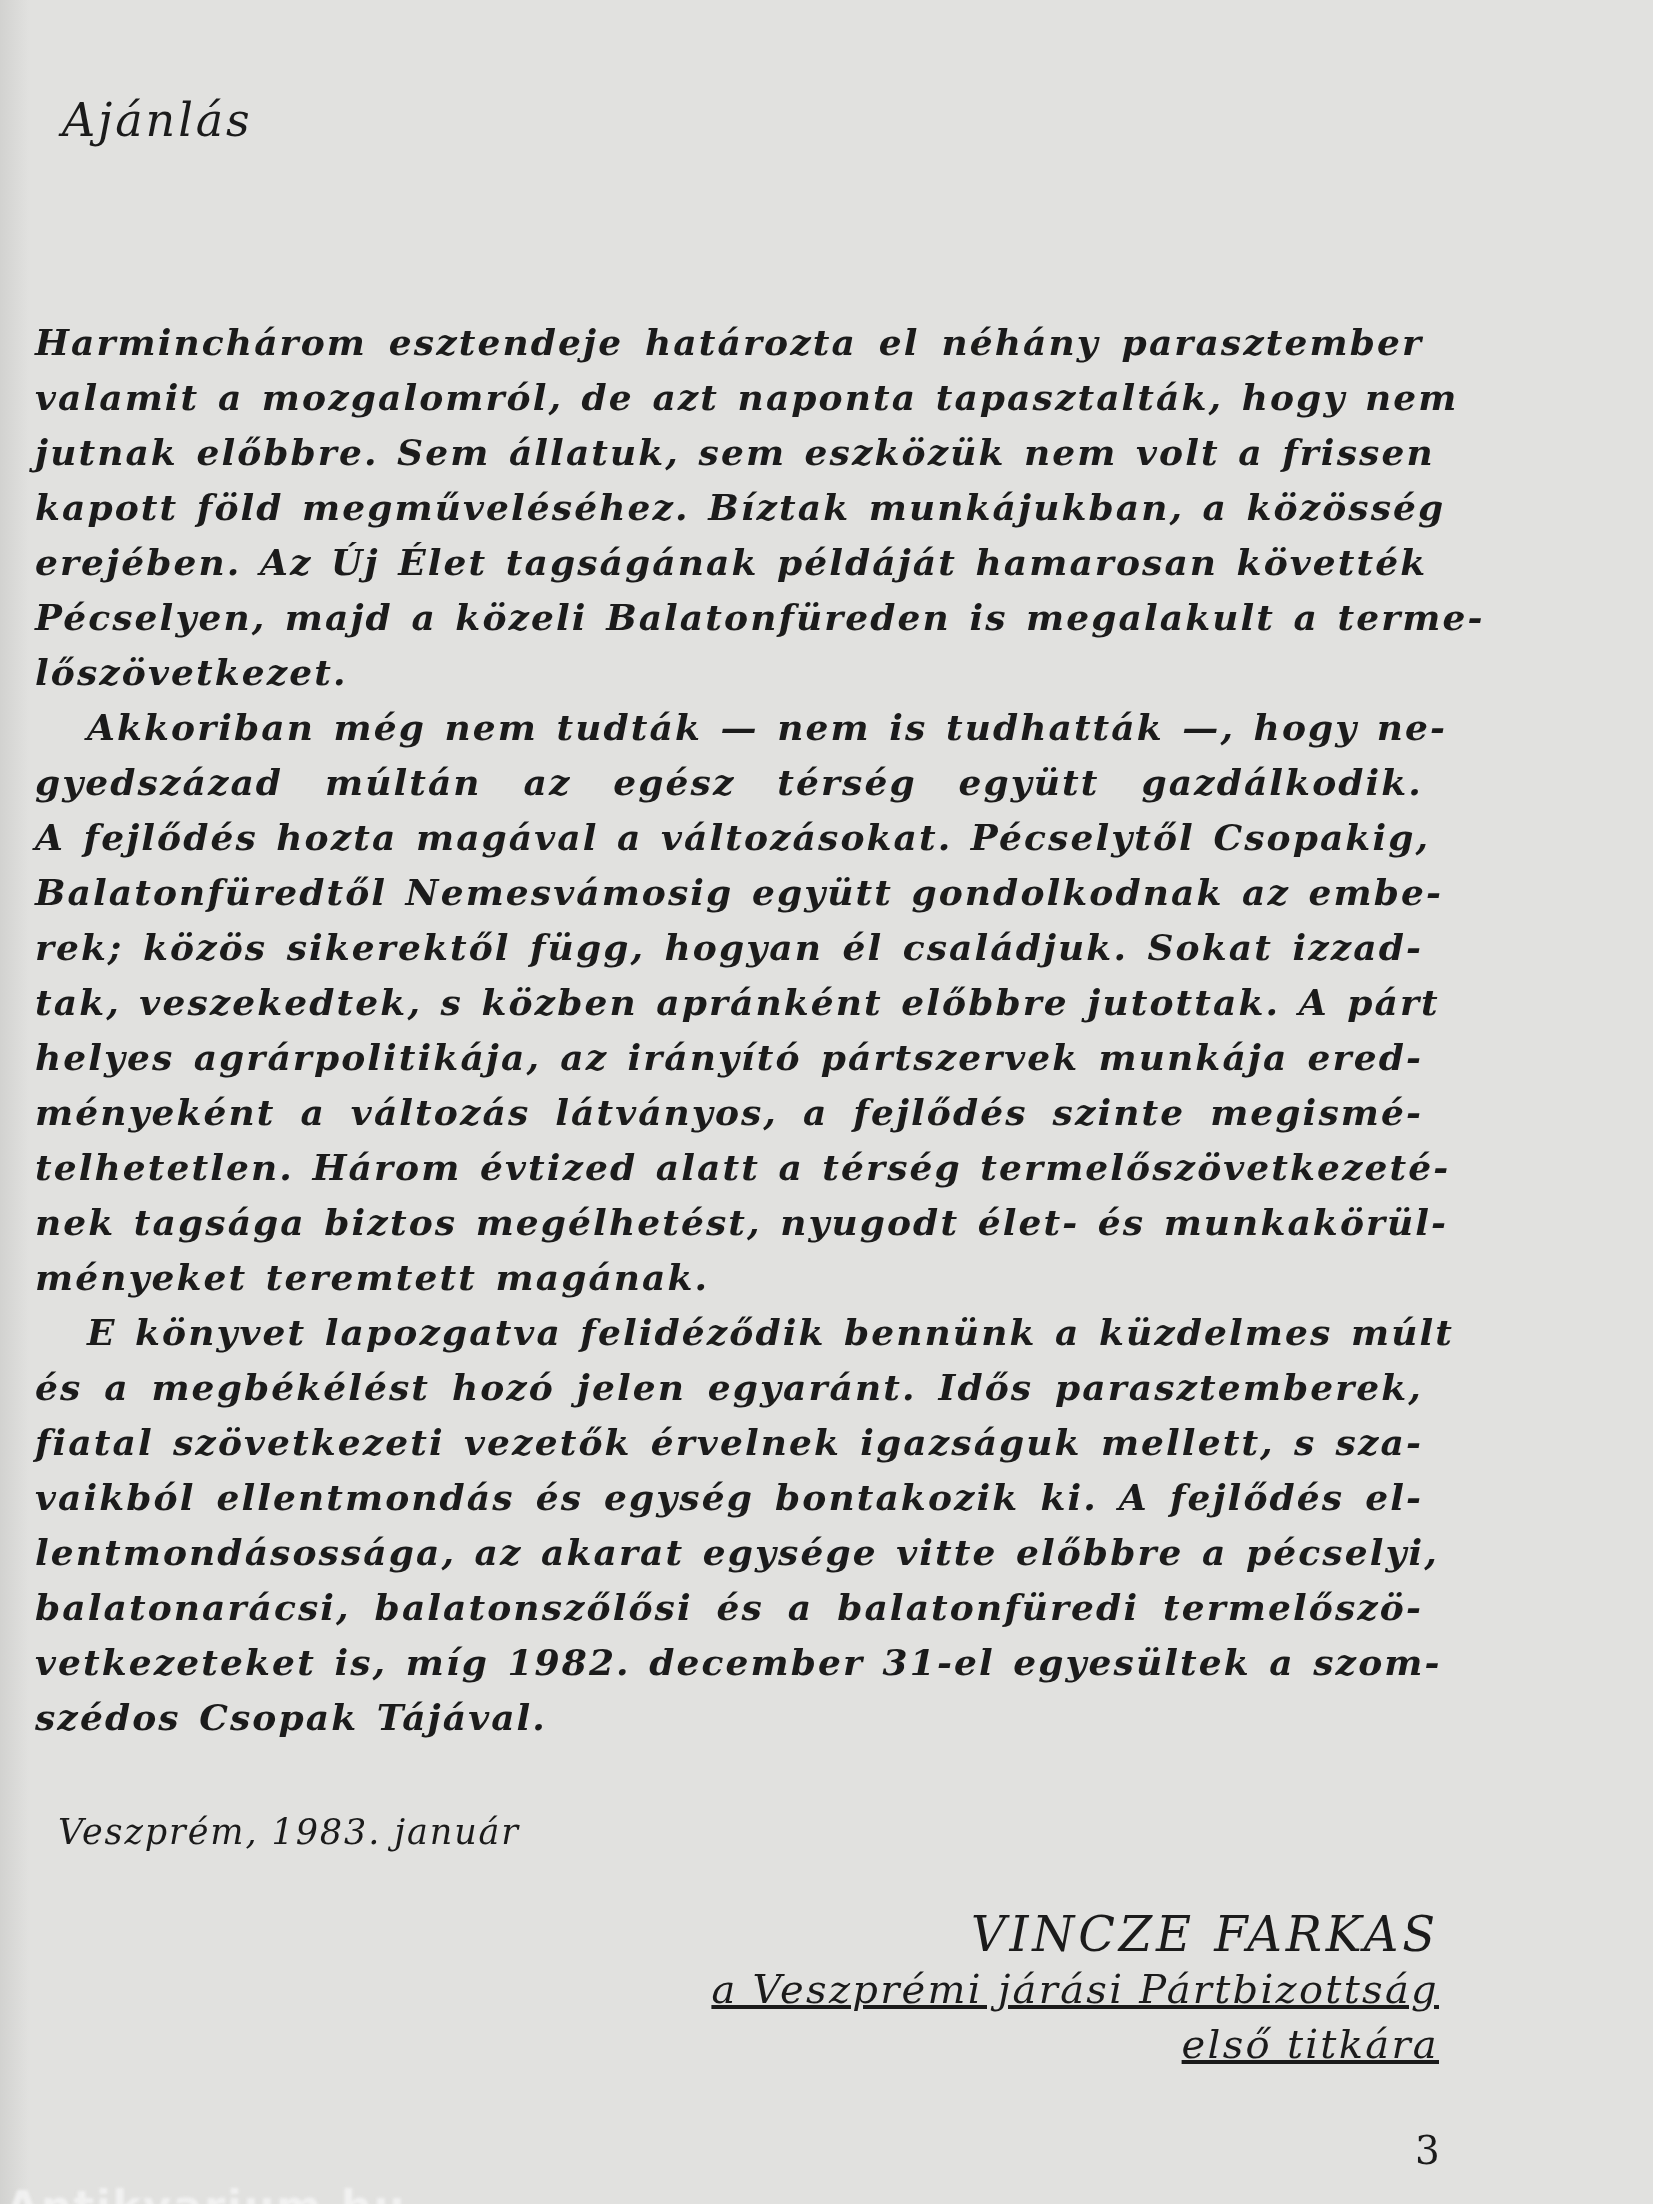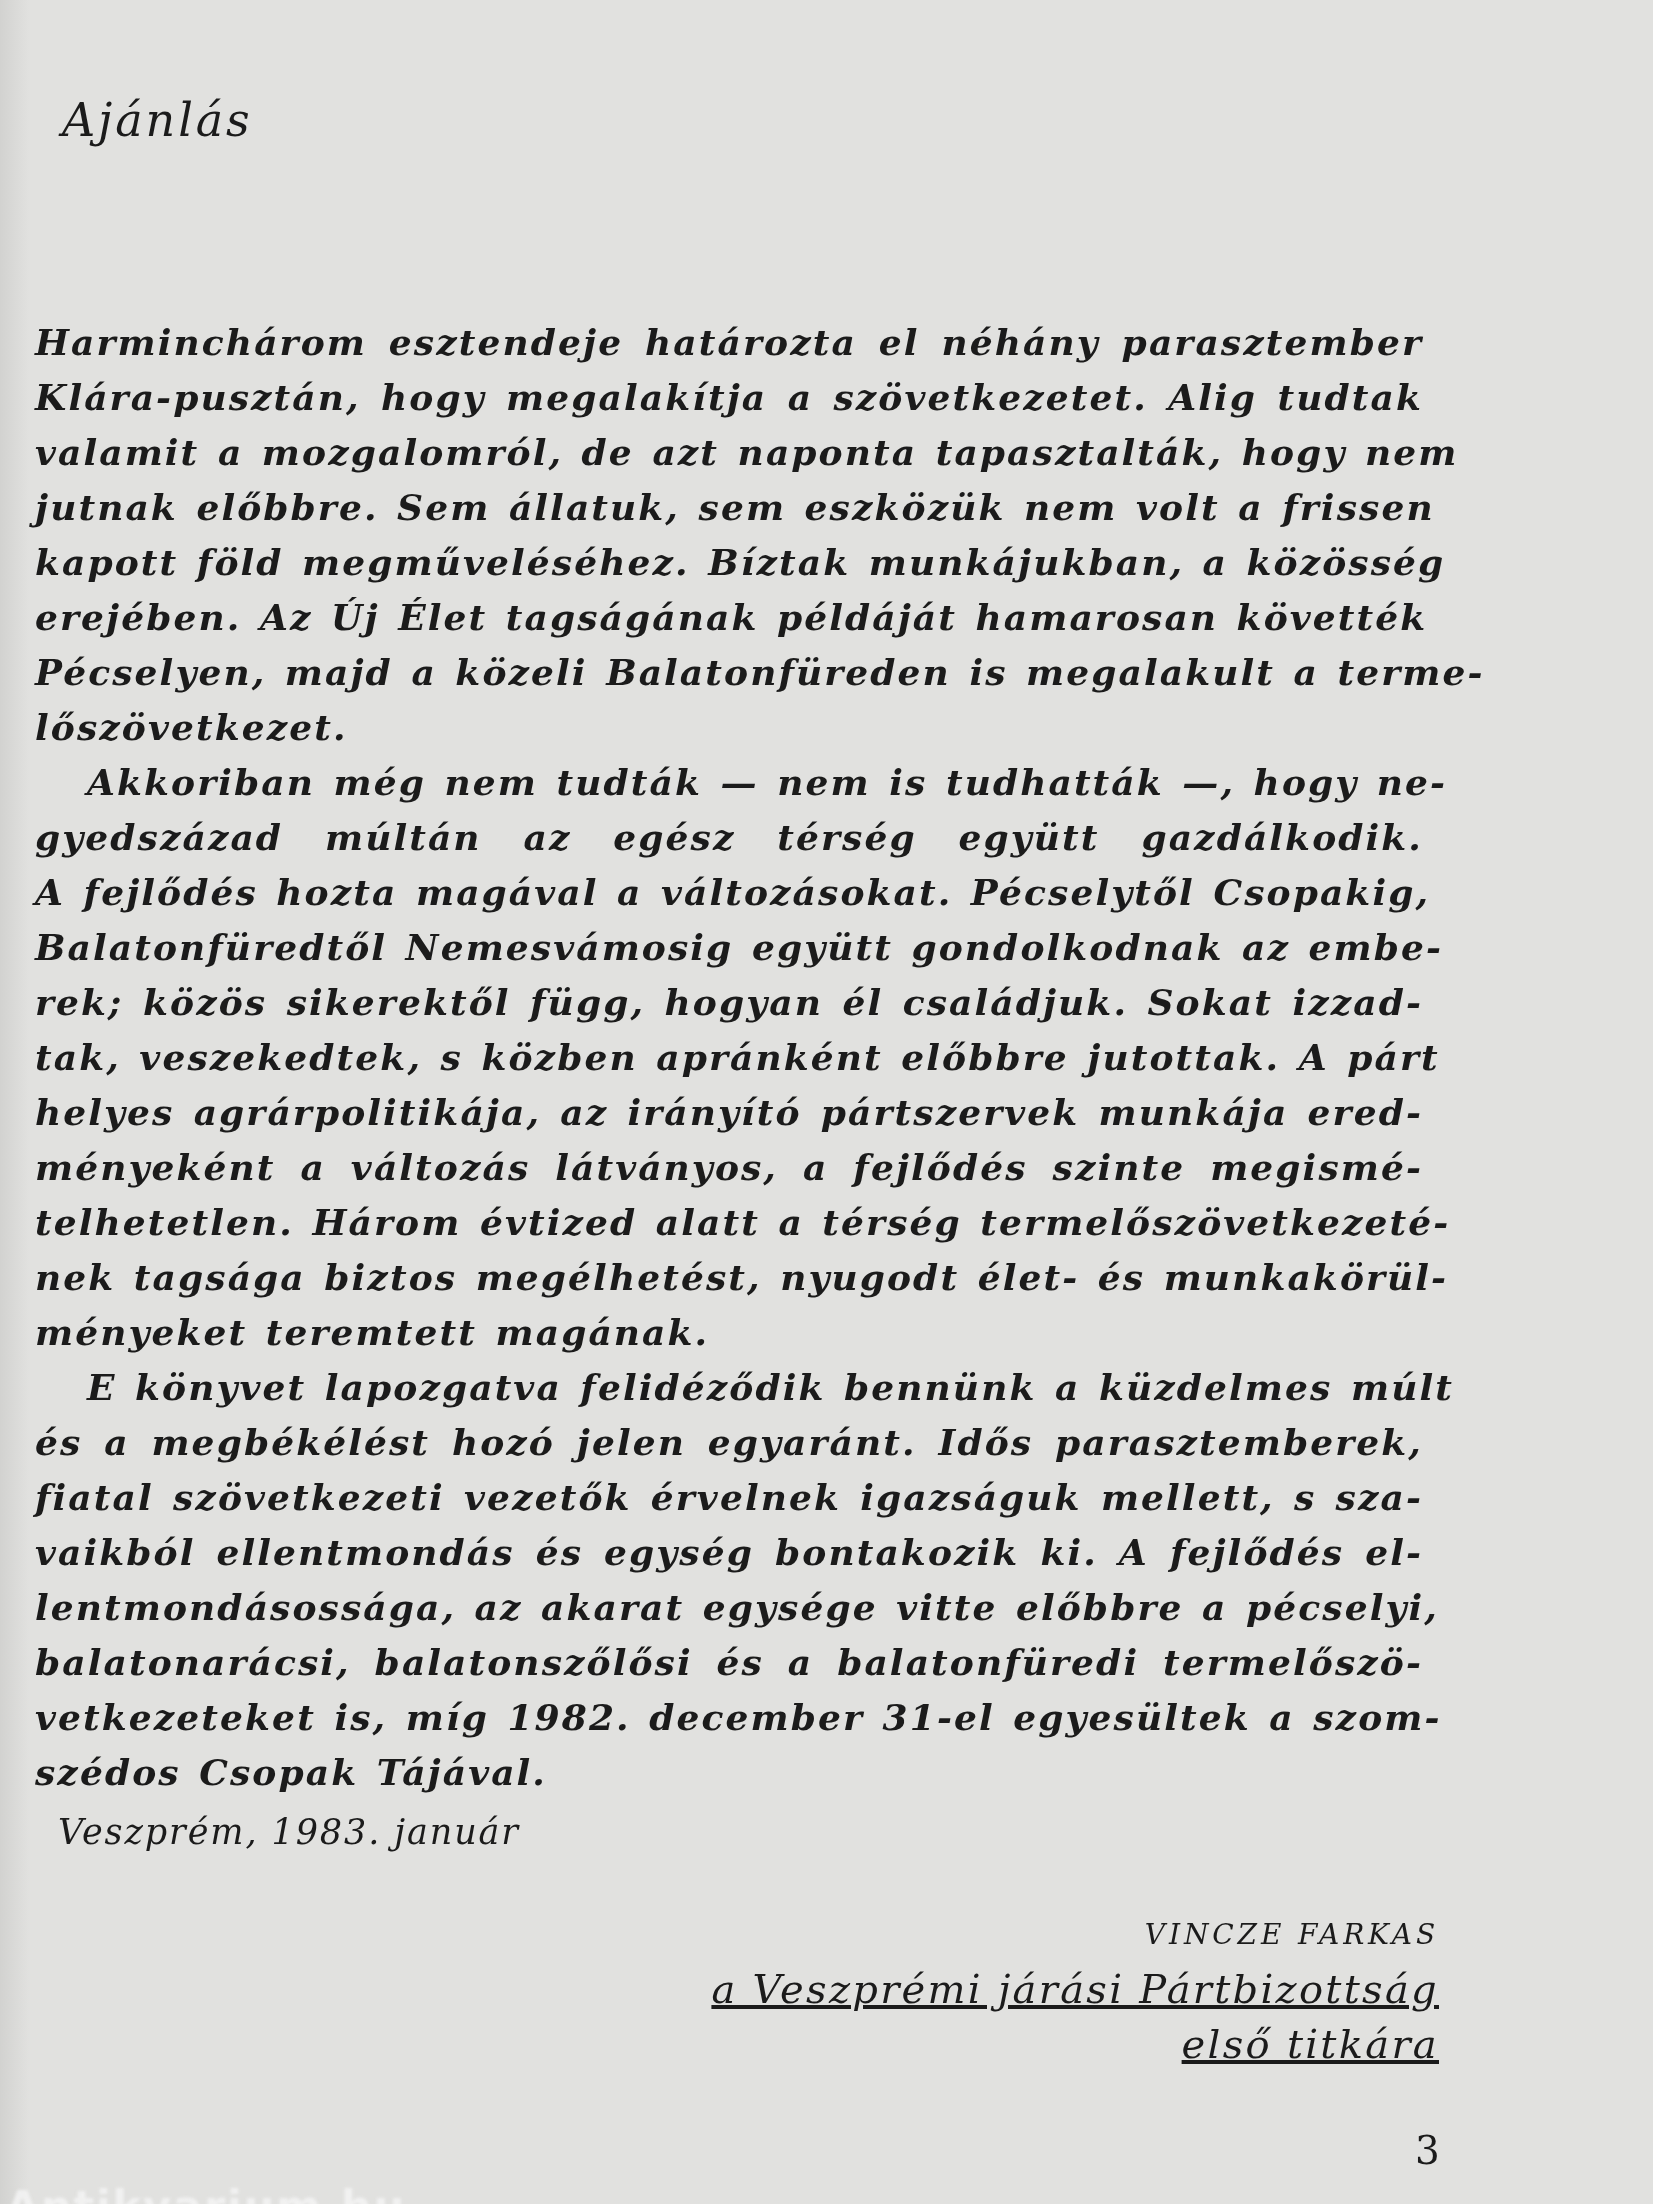--- a/index.html
+++ b/index.html
@@ -72,21 +72,21 @@
     .signature {
       position: absolute;
       right: 215px;
       top: 1907px;
       text-align: right;
       font-style: italic;
       line-height: 55px;
       white-space: nowrap;
     }
     .signature .name {
-      font-size: 28px;
+      font-size: 48px;
       letter-spacing: 3.9px;
     }
     .signature .role {
       font-size: 40px;
       letter-spacing: 2.3px;
       text-decoration: underline;
     }
     .page-number {
       position: absolute;
       left: 1415px;
@@ -112,21 +112,20 @@
 </head>
 <body>
 
 <div class="page-shade"></div>
 
 <h1 class="title">Ajánlás</h1>
 
 <div class="body-text">
 
   <span class="line">Harminchárom esztendeje határozta el néhány parasztember</span>
-  <span class="line">Klára-pusztán, hogy megalakítja a szövetkezetet. Alig tudtak</span>
   <span class="line">valamit a mozgalomról, de azt naponta tapasztalták, hogy nem</span>
   <span class="line">jutnak előbbre. Sem állatuk, sem eszközük nem volt a frissen</span>
   <span class="line">kapott föld megműveléséhez. Bíztak munkájukban, a közösség</span>
   <span class="line">erejében. Az Új Élet tagságának példáját hamarosan követték</span>
   <span class="line">Pécselyen, majd a közeli Balatonfüreden is megalakult a terme-</span>
   <span class="line last">lőszövetkezet.</span>
 
   <span class="line indent">Akkoriban még nem tudták — nem is tudhatták —, hogy ne-</span>
   <span class="line">gyedszázad múltán az egész térség együtt gazdálkodik.</span>
   <span class="line">A fejlődés hozta magával a változásokat. Pécselytől Csopakig,</span>

